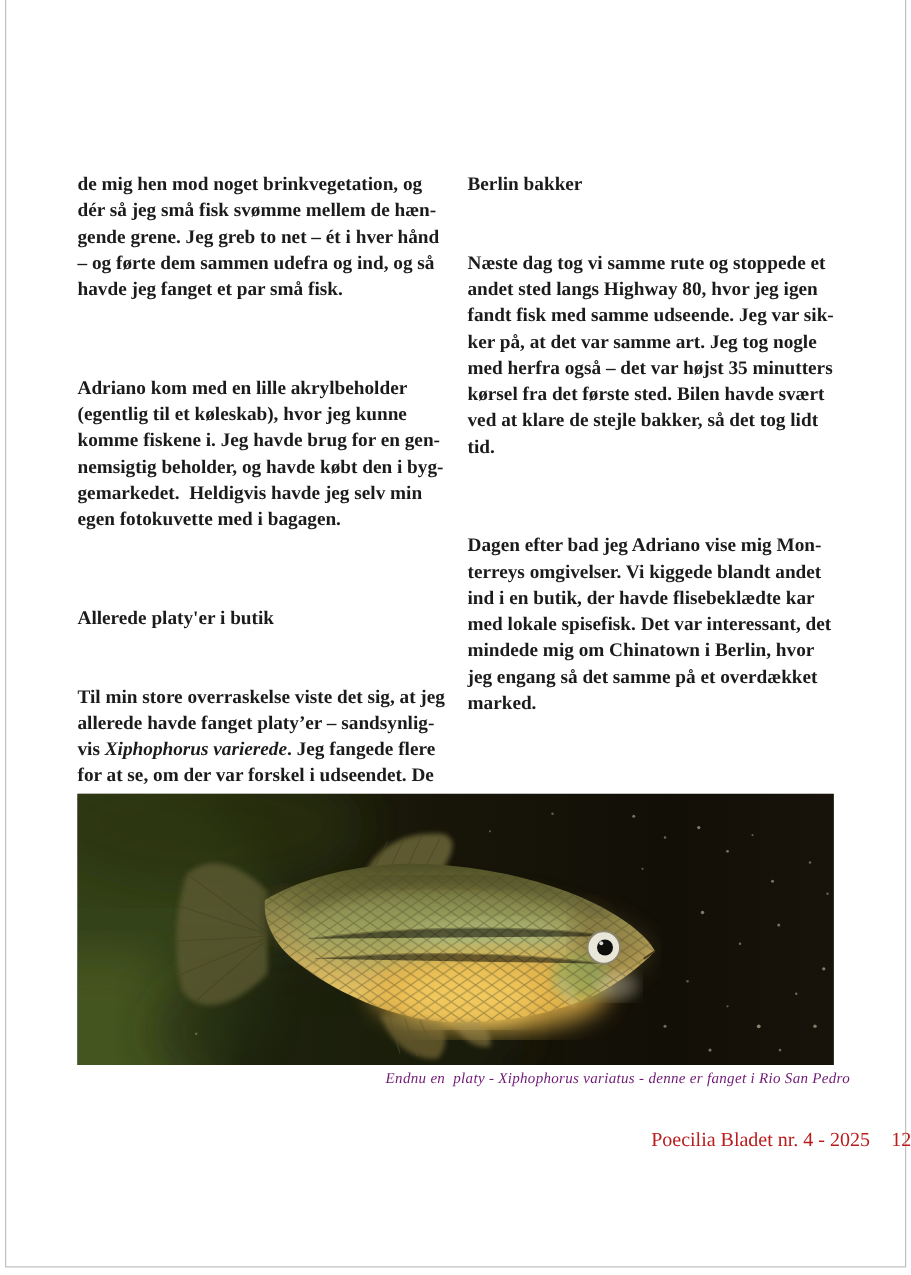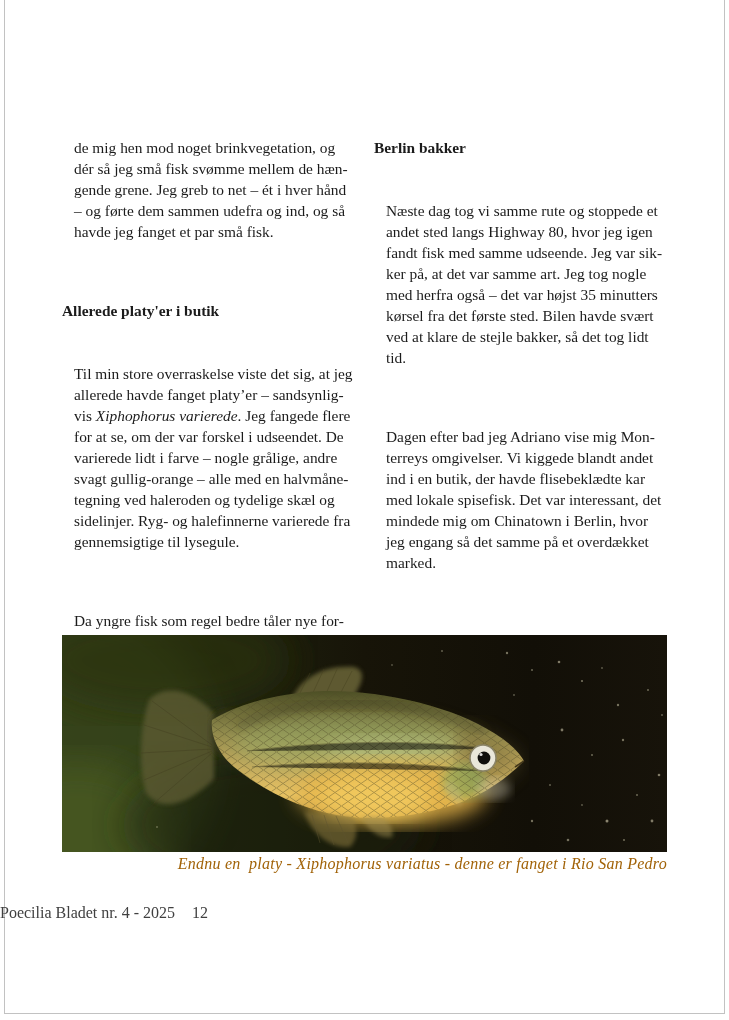--- a/index.html
+++ b/index.html
@@ -11,50 +11,56 @@
   .sheet-border {
     position:absolute; left:4px; top:-2px; width:719px; height:1014px;
     border:1px solid #c2c2c2; pointer-events:none;
   }
   .col {
     position:absolute; top:95px; width:305px;
     font-size:15.4px; line-height:21px; white-space:pre;
   }
   .col-left  { left:62px; }
   .col-right { left:374px; }
-  .col p { margin:0 0 16px 12px; }
+  .col p { margin:0 0 16px 0;font-weight:bold; }
   .col p.head { font-weight:bold; margin:0; }
   .col i { font-style:italic; }
   .photo {
     position:absolute; left:62px; top:635px; width:605px; height:217px;
     overflow:hidden; background:#14110a;
   }
   .photo svg { display:block; }
   .caption {
-    position:absolute; left:62px; top:855px; width:605px;
-    text-align:right; font-style:italic; font-size:16px;
-    letter-spacing:0.25px; color:#a16207; white-space:pre;
+    position:absolute; left:75px; top:855px; width:605px;
+    text-align:right; font-style:italic; font-size:12px;
+    letter-spacing:0.25px; color:#701a75; white-space:pre;
   }
   .footer {
     position:absolute; left:0; top:904px; width:729px;
-    text-align:left; font-size:16px; color:#404040;
+    text-align:right; font-size:16px; color:#b91c1c;
   }
   .footer .pagenum { margin-left:17px; }
 </style>
 </head>
 <body>
 
 <div class="sheet-border"></div>
 
 <div class="col col-left">
   <p>de mig hen mod noget brinkvegetation, og
 dér så jeg små fisk svømme mellem de hæn-
 gende grene. Jeg greb to net – ét i hver hånd
 – og førte dem sammen udefra og ind, og så
 havde jeg fanget et par små fisk.</p>
+  <p>Adriano kom med en lille akrylbeholder
+(egentlig til et køleskab), hvor jeg kunne
+komme fiskene i. Jeg havde brug for en gen-
+nemsigtig beholder, og havde købt den i byg-
+gemarkedet.  Heldigvis havde jeg selv min
+egen fotokuvette med i bagagen.</p>
   <p class="head">Allerede platy'er i butik</p>
   <p><span>Til min store overraskelse viste det sig, at jeg
 allerede havde fanget platy’er – sandsynlig-
 vis </span><i>Xiphophorus varierede</i><span>. Jeg fangede flere
 for at se, om der var forskel i udseendet. De
 varierede lidt i farve – nogle grålige, andre
 svagt gullig-orange – alle med en halvmåne-
 tegning ved haleroden og tydelige skæl og
 sidelinjer. Ryg- og halefinnerne varierede fra
 gennemsigtige til lysegule.</span></p>

